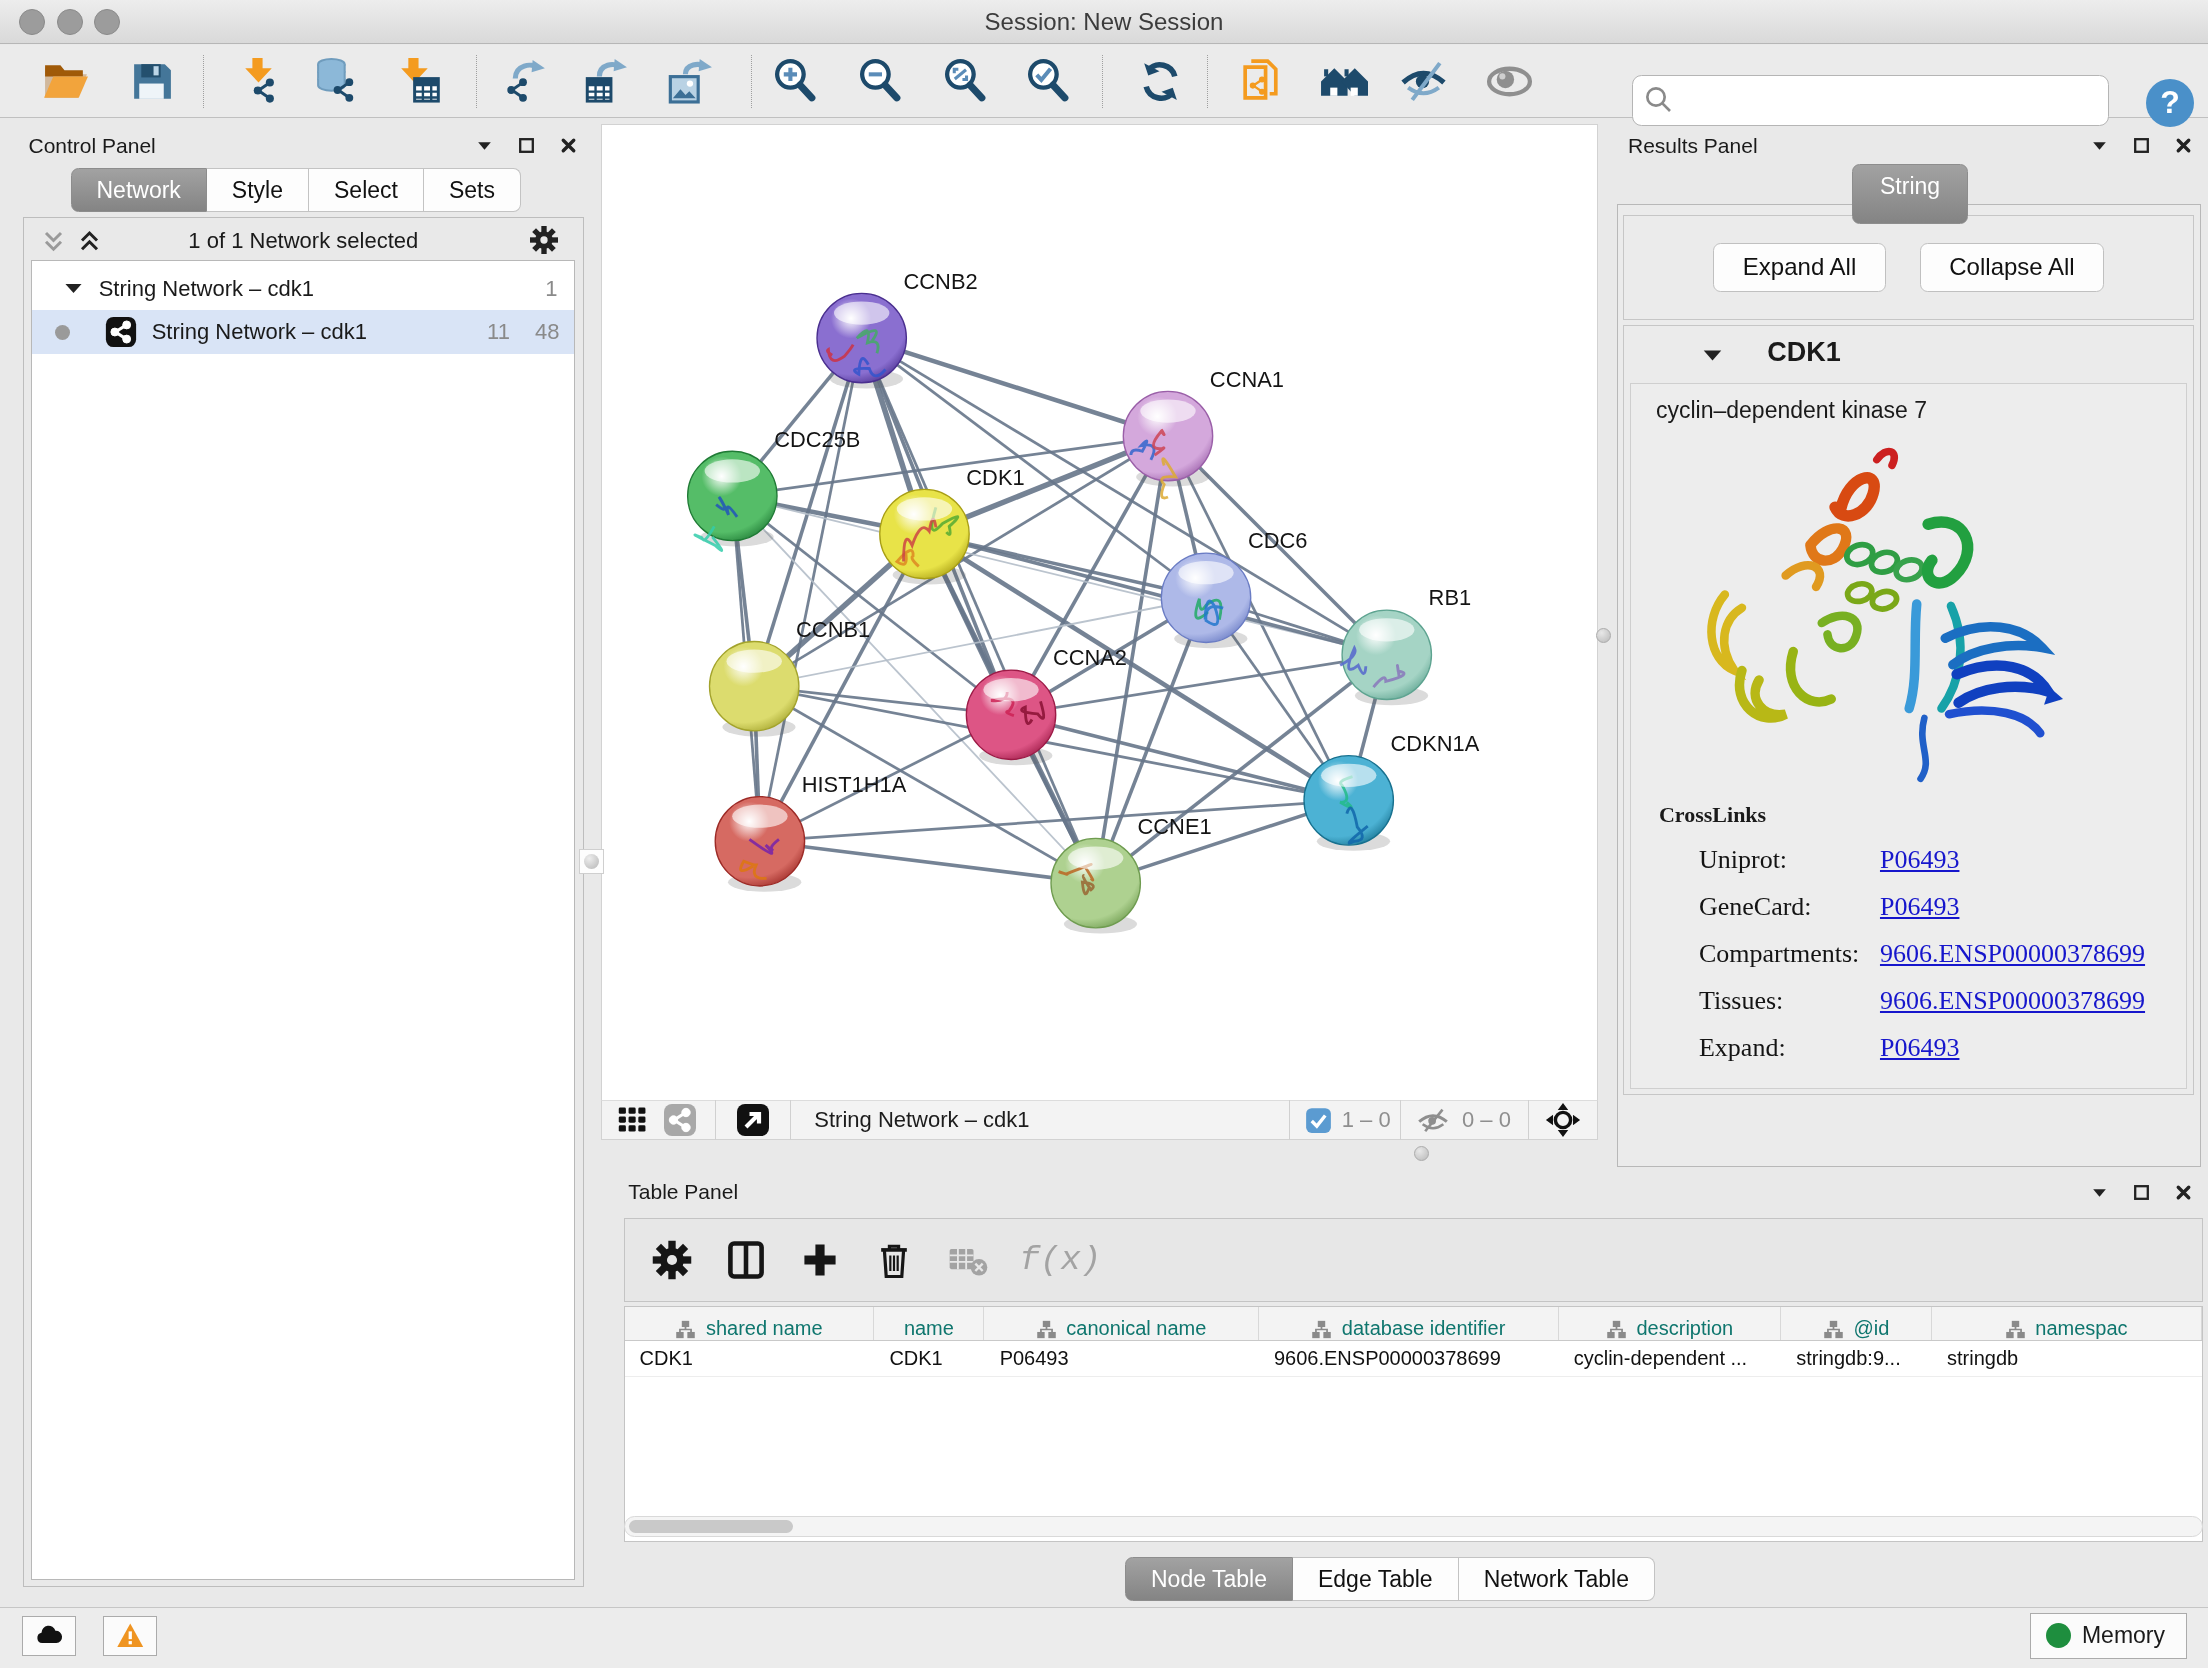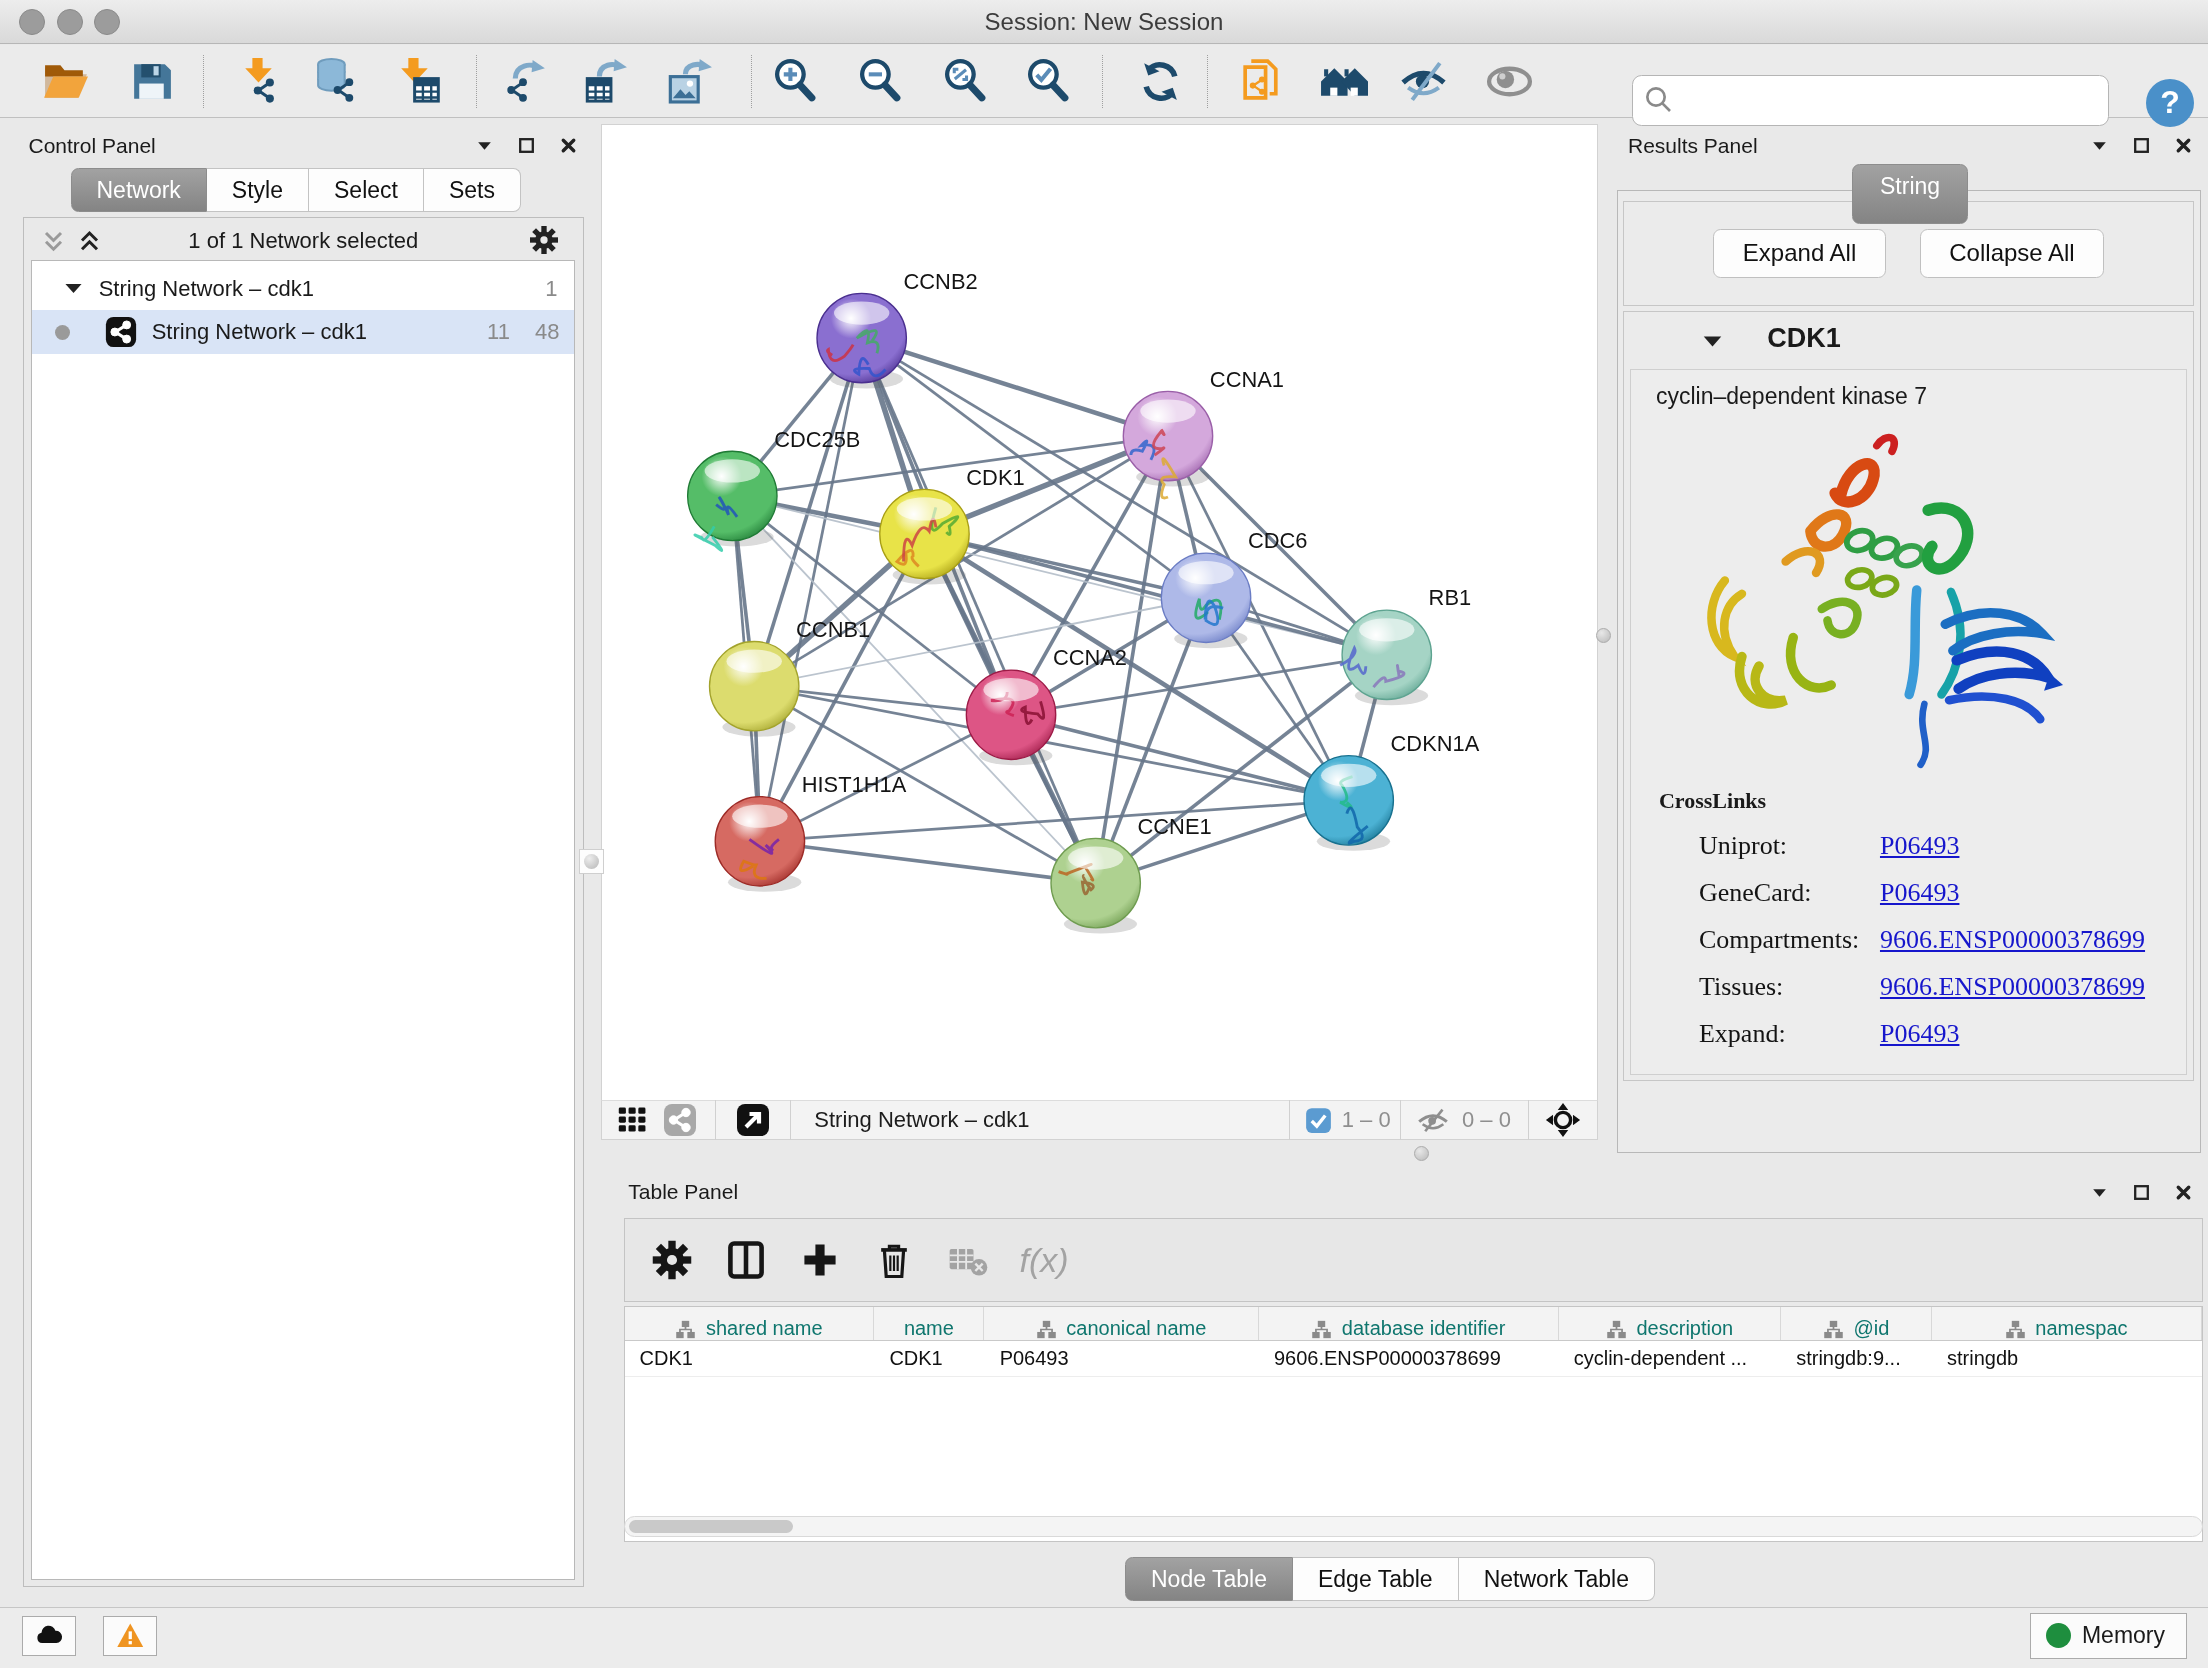--- a/index.html
+++ b/index.html
@@ -65,21 +65,21 @@
     display:flex; align-items:center; justify-content:center; }
   .grip-pad .dot { width:15px; height:15px; border-radius:50%;
     background:radial-gradient(circle at 35% 30%, #ededed, #b5b5b5); }
 
   
   .results-panel { position:absolute; left:1609px; top:124px; width:599px; height:1042px; }
   .rp-title { position:absolute; left:19px; top:9.5px; }
   .rp-tab { position:absolute; left:243px; top:40px; height:60px; padding:0 27px;
     background:linear-gradient(#a2a2a2,#848484); color:#fff; font-size:23px; line-height:42px;
     border-radius:7.6px; border:1px solid #8d8d8d; z-index:2; }
-  .rp-content { position:absolute; left:7.6px; top:66px; width:584px; height:963px;
+  .rp-content { position:absolute; left:7.6px; top:80px; width:584px; height:963px;
     background:#ebebeb; border:1px solid #b8b8b8; }
   .rp-box1 { position:absolute; left:5.7px; top:9.5px; width:571px; height:105px;
     background:#ebebeb; border:1px solid #c6c6c6; display:flex; align-items:center; justify-content:center; gap:34px; }
   .rp-btn { background:#fdfdfd; border:1px solid #c0c0c0; border-radius:7.6px; font-size:24px;
     padding:9.5px 28.5px; color:#111; }
   .rp-box2 { position:absolute; left:5.7px; top:120px; width:571px; height:770px;
     background:#ebebeb; border:1px solid #c6c6c6; }
   .rp-gene-head { position:absolute; left:0; top:0; width:100%; height:55px; }
   .rp-gene { position:absolute; left:143px; top:11.4px; font-size:27px; font-weight:bold; }
   .rp-inner { position:absolute; left:5.7px; top:57px; width:557px; height:706px;
@@ -91,21 +91,21 @@
   .cl-label { width:181px; color:#141414; }
   .cl-link { color:#1616cc; text-decoration:underline; }
 
   
   .table-panel { position:absolute; left:615px; top:1165px; width:1593px; height:429px; }
   .tp-title { position:absolute; left:13.3px; top:15px; }
   .tp-toolbar { position:absolute; left:8.6px; top:53px; width:1579px; height:84px;
     background:#e7e7e7; border:1px solid #c4c4c4; display:flex; align-items:center; gap:30px; padding-left:25px; }
   .tp-toolbar .ticon { width:44px; height:44px; }
   .tp-toolbar .ticon svg { width:100%; height:100%; }
-  .fx { font-family:Liberation Sans, sans-serif; font-style:italic; font-size:34px; color:#a3a3a3; }
+  .fx { font-family:Liberation Mono, monospace; font-style:italic; font-size:34px; color:#a3a3a3; }
   .dtable { position:absolute; left:8.6px; top:141px; width:1579px; height:236px;
     background:#fff; border:1px solid #c4c4c4; overflow:hidden; }
   .thead { display:flex; height:34px; background:#f3f3f3; border-bottom:1px solid #c9c9c9; }
   .th { display:flex; align-items:flex-end; justify-content:center; gap:9.5px; font-size:20px;
     color:#0f766e; border-right:1px solid #d8d8d8; height:100%; }
   .th svg { width:21px; height:21px; }
   .trow { display:flex; height:36px; border-bottom:1px solid #ededed; }
   .td { font-size:20px; color:#111; padding-left:15px; display:flex; align-items:center; }
   .hscroll { position:absolute; left:8.6px; bottom:57px; width:1579px; height:21px;
     background:#f4f4f4; border:1px solid #d9d9d9; border-radius:10.5px; }

